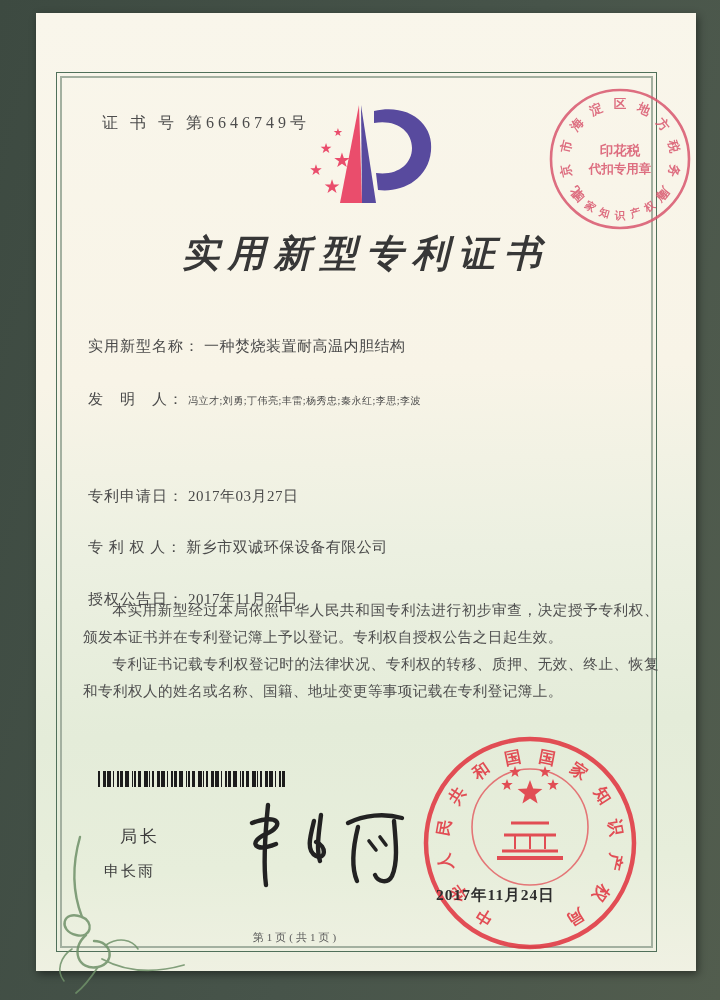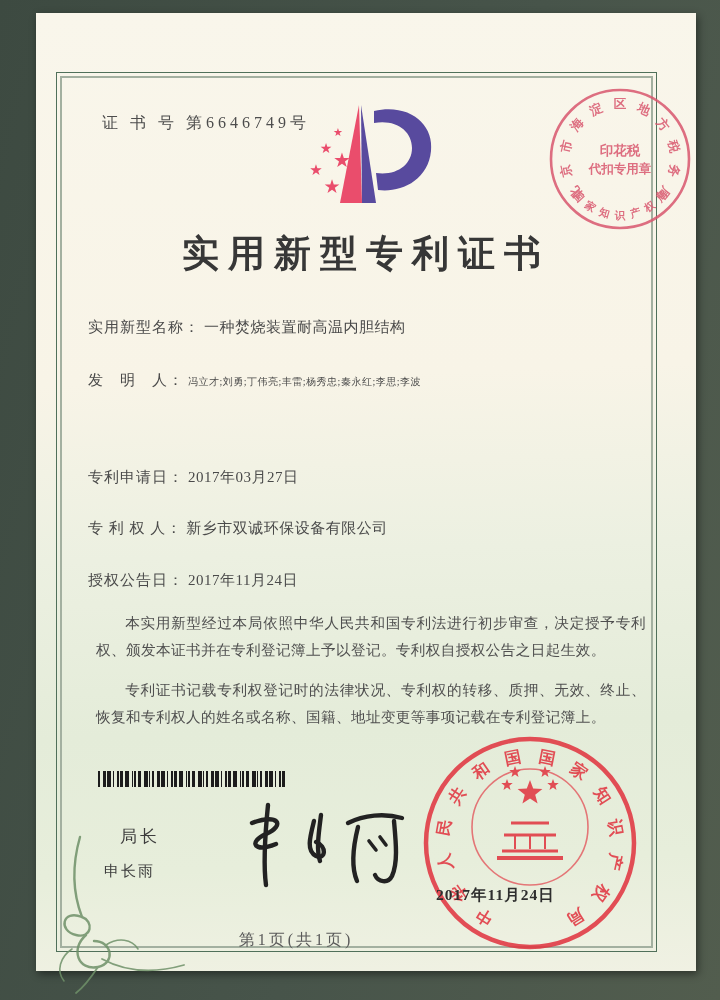--- a/index.html
+++ b/index.html
@@ -8,33 +8,33 @@
   .abs{position:absolute;}
   .scene{position:relative;width:720px;height:1000px;}
   .paper{position:absolute;left:36px;top:13px;width:660px;height:958px;
     background:linear-gradient(178deg,#f9f6eb 0%,#f8f4e7 38%,#ecf0e1 56%,#e4ecd9 74%,#e7eedb 88%,#f0f1e3 100%);
     box-shadow:2px 3px 8px rgba(0,0,0,.45);}
   .frame{position:absolute;left:20px;top:59px;width:599px;height:878px;
     border:1.5px solid #50705a;}
   .frame-inner{position:absolute;inset:3px;border:2px solid #a3b0a0;}
   .certnum{position:absolute;left:66px;top:100px;font-size:16px;color:#4d4d4d;letter-spacing:4px;}
   .title{position:absolute;left:0;top:216px;width:660px;text-align:center;
-    font-size:37px;font-weight:600;color:#373737;letter-spacing:9px;}
-  .field{position:absolute;left:52px;font-size:15px;color:#4a4a4a;white-space:nowrap;}
+    font-size:37px;font-weight:600;color:#373737;letter-spacing:9px;font-style:italic;}
+  .field{position:absolute;left:52px;font-size:15px;color:#4a4a4a;white-space:nowrap;margin-top:19px;}
   .field .lbl{letter-spacing:1px;}
   .field .val{margin-left:4px;letter-spacing:.5px;}
   .paras{position:absolute;left:47px;top:584px;width:576px;font-size:14.6px;
     color:#4f4f4f;line-height:1.86;text-align:justify;}
-  .paras p{margin:13px;text-indent:2em;letter-spacing:.4px;}
+  .paras p{margin:0;text-indent:2em;letter-spacing:.4px;}
   .sig-title{position:absolute;left:84px;top:812px;font-size:17px;color:#3d3d3d;letter-spacing:3px;}
   .sig-name{position:absolute;left:68px;top:849px;font-size:15px;color:#3d3d3d;letter-spacing:2px;}
   .issue-date{position:absolute;left:400px;top:872px;font-size:15.5px;font-weight:600;
     color:#2e2e2e;letter-spacing:1px;z-index:6;}
   .footer{position:absolute;left:0;top:917px;width:520px;text-align:center;
-    font-size:16px;color:#5a5a5a;letter-spacing:3px;}
+    font-size:11px;color:#5a5a5a;letter-spacing:3px;}
   .seal{opacity:.86;}
 </style>
 </head>
 <body>
 
 <div class="scene">
   <div class="paper">
 
     <div class="frame">
       <div class="frame-inner"></div>

